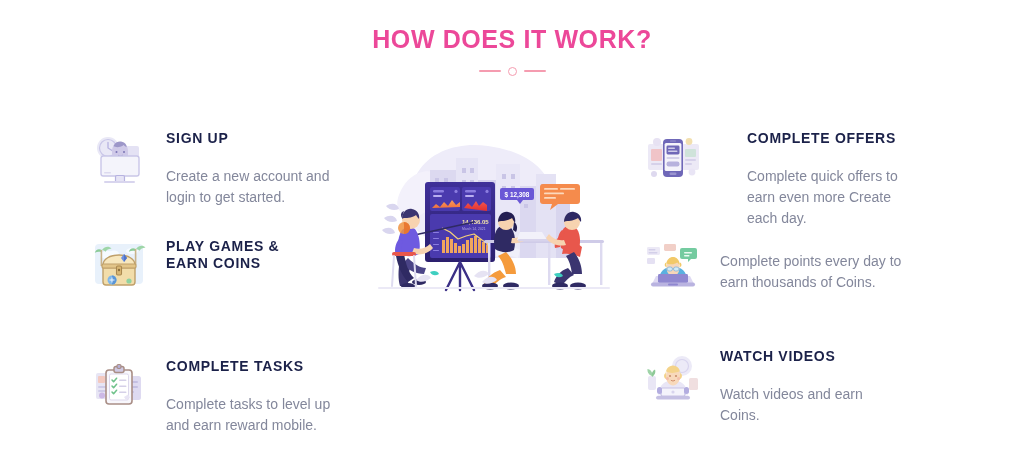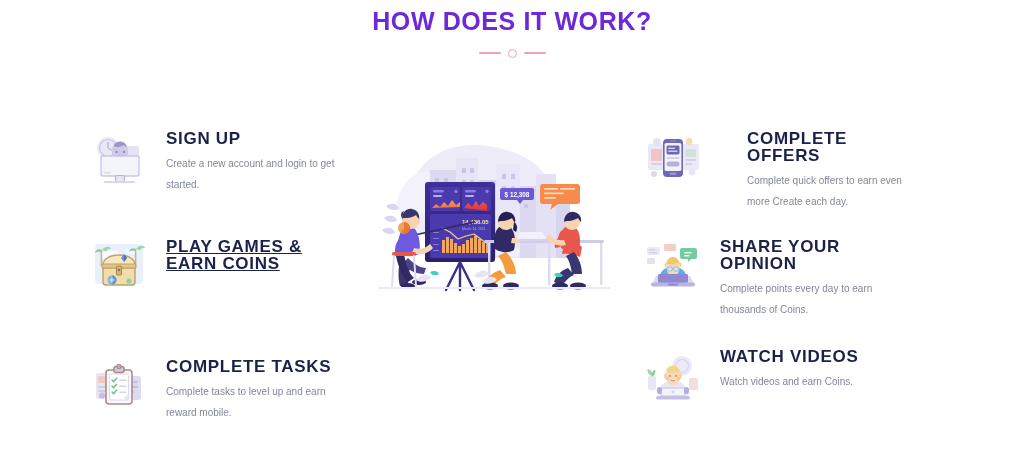--- a/index.html
+++ b/index.html
@@ -8,44 +8,44 @@
     background: #ffffff;
     font-family: "Liberation Sans", sans-serif;
     overflow: hidden;
   }
   .page { position: relative; width: 1024px; height: 453px; background: #fff; }
 
   
   .section-head { position: absolute; top: 0; left: 0; width: 1024px; text-align: center; }
   .section-title {
     font-size: 25px; font-weight: bold; letter-spacing: 0.6px;
-    color: #6d28d9; padding-top: 4px; line-height: 34px;
+    color: #ec4899; padding-top: 22px; line-height: 34px;
   }
   .divider { margin-top: 6px; height: 18px; display: flex; align-items: center; justify-content: center; gap: 7px; }
   .divider .bar { width: 22px; height: 2px; background: #f59cb0; border-radius: 1px; }
   .divider .ring { width: 9px; height: 9px; border: 1.6px solid #f59cb0; border-radius: 50%; }
 
   
   .col { position: absolute; width: 275px; }
   .col-left  { left: 88px;  top: 124px; }
   .col-right { left: 642px; top: 124px; }
 
   .feature { position: relative; display: flex; align-items: flex-start; }
   .feature + .feature { margin-top: 0; }
   .fi-wrap { width: 72px; flex: 0 0 72px; padding-top: 4px; }
   .fi { width: 62px; height: 58px; position: relative; }
   .ftxt { flex: 1; padding-left: 6px; }
   .ftitle {
-    font-size: 17px; font-weight: bold; letter-spacing: 0.7px;
+    font-size: 14px; font-weight: bold; letter-spacing: 0.7px;
     color: #1b2149; line-height: 17px; text-transform: uppercase;
     padding-top: 6px;
   }
   .fdesc {
-    font-size: 10px; color: #83879b; line-height: 21px;
-    margin-top: 6px; max-width: 182px;
+    font-size: 14px; color: #83879b; line-height: 21px;
+    margin-top: 19px; max-width: 182px;
   }
 
   
   .fi svg { display: block; }
 
   
   .hero { position: absolute; left: 378px; top: 140px; width: 232px; height: 158px; }
   .hero svg { display: block; }
 </style>
 </head>
@@ -115,21 +115,21 @@
             <path d="M36 18l3 4-3 4-3-4z" fill="#6b8fe0"></path>
             <path d="M36 18l3 4-3 4z" fill="#4f73c9"></path>
             <circle cx="24" cy="44" r="4.5" fill="#7fb6e8"></circle>
             <path d="M24 39.5a4.5 4.5 0 0 1 0 9z" fill="#5b96d6"></path>
             <path d="M21.5 44h5M24 41.5v5" stroke="#e9f4ff" stroke-width="1"></path>
             <circle cx="41" cy="45" r="2.6" fill="#8ed2a0"></circle>
           </svg>
         </div>
       </div>
       <div class="ftxt">
-        <div class="ftitle" style="max-width:160px;text-decoration:underline;">PLAY GAMES &amp; EARN COINS</div>
+        <div class="ftitle" style="max-width:160px;">PLAY GAMES &amp; EARN COINS</div>
       </div>
     </div>
 
     <div class="feature" style="height:108px; margin-top:3px;">
       <div class="fi-wrap">
         <div class="fi">
           <svg viewBox="0 0 62 58" width="62" height="58">
             <rect x="8" y="17" width="20" height="26" rx="2" fill="#e7e5f4"></rect>
             <rect x="10" y="20" width="7" height="7" rx="1" fill="#f3c9c0"></rect>
             <rect x="19" y="20" width="7" height="2" rx="1" fill="#cfcbe8"></rect>
@@ -219,21 +219,20 @@
             <path d="M30.5 32.6h1.5" stroke="#8fb8d8" stroke-width="0.9"></path>
             <path d="M28.5 38.5c1.6 1.2 3.4 1.2 5 0" stroke="#d79f86" stroke-width="1.1" fill="none" stroke-linecap="round"></path>
             <path d="M14 40h34l4 8H10z" fill="#ded9f2"></path>
             <rect x="16" y="38" width="30" height="9" rx="1.4" fill="#8f87d0"></rect>
             <rect x="9" y="46.5" width="44" height="4" rx="2" fill="#b9b3e0"></rect>
             <rect x="26" y="47.5" width="10" height="2" rx="1" fill="#8f87d0"></rect>
           </svg>
         </div>
       </div>
       <div class="ftxt">
-        <div class="ftitle">SHARE YOUR OPINION</div>
         <div class="fdesc">Complete points every day to earn thousands of Coins.</div>
       </div>
     </div>
 
     <div class="feature" style="height:108px; margin-top:-7px;justify-content:space-between;">
       <div class="fi-wrap">
         <div class="fi">
           <svg viewBox="0 0 62 58" width="62" height="58">
             <circle cx="40" cy="20" r="10" fill="#eceaf7"></circle>
             <circle cx="40" cy="20" r="6.5" fill="none" stroke="#d8d4ee" stroke-width="1.2"></circle>

